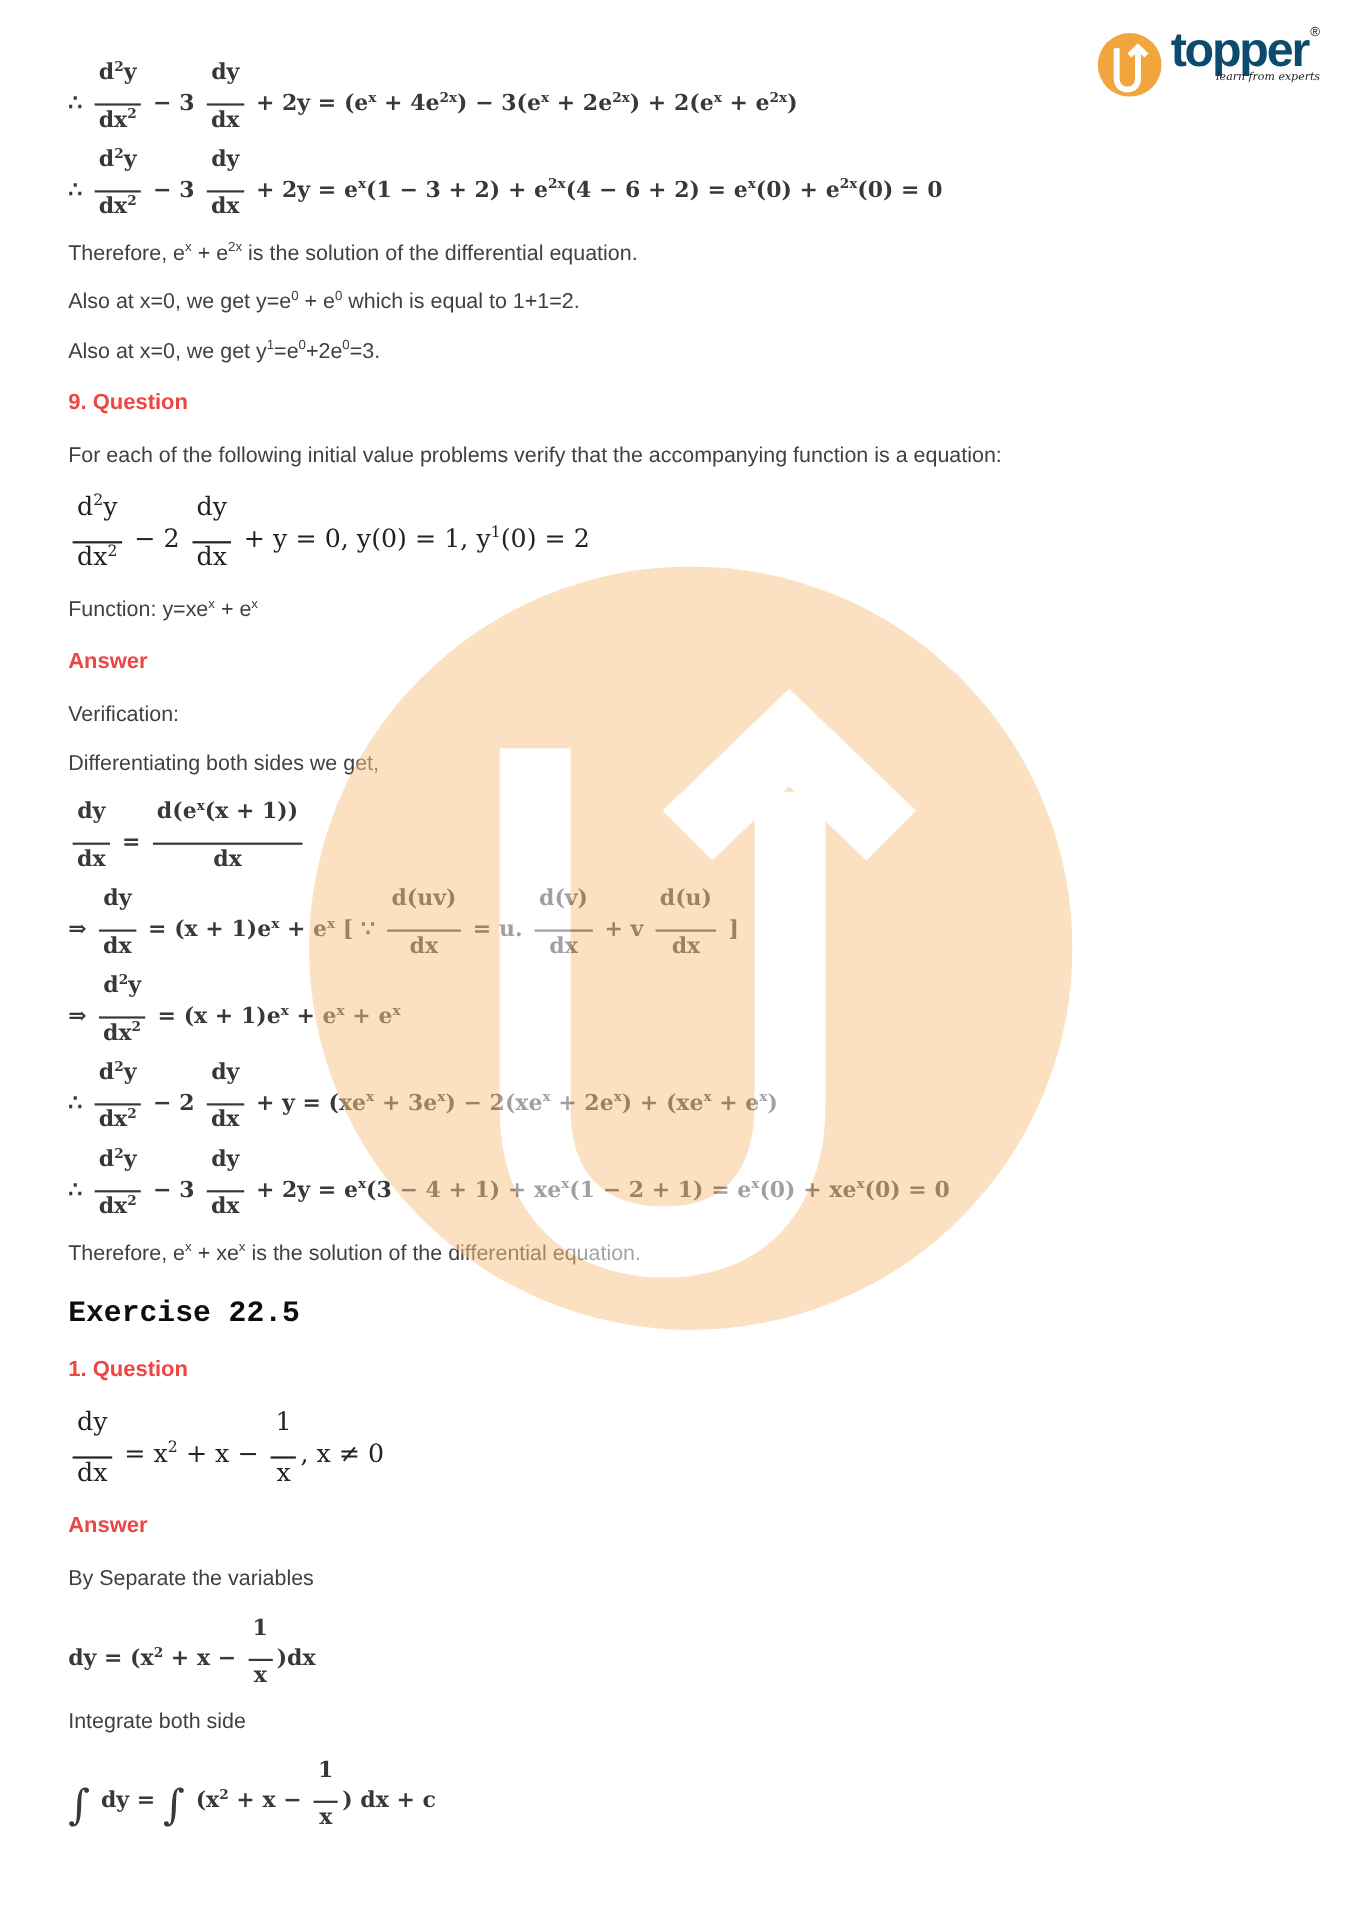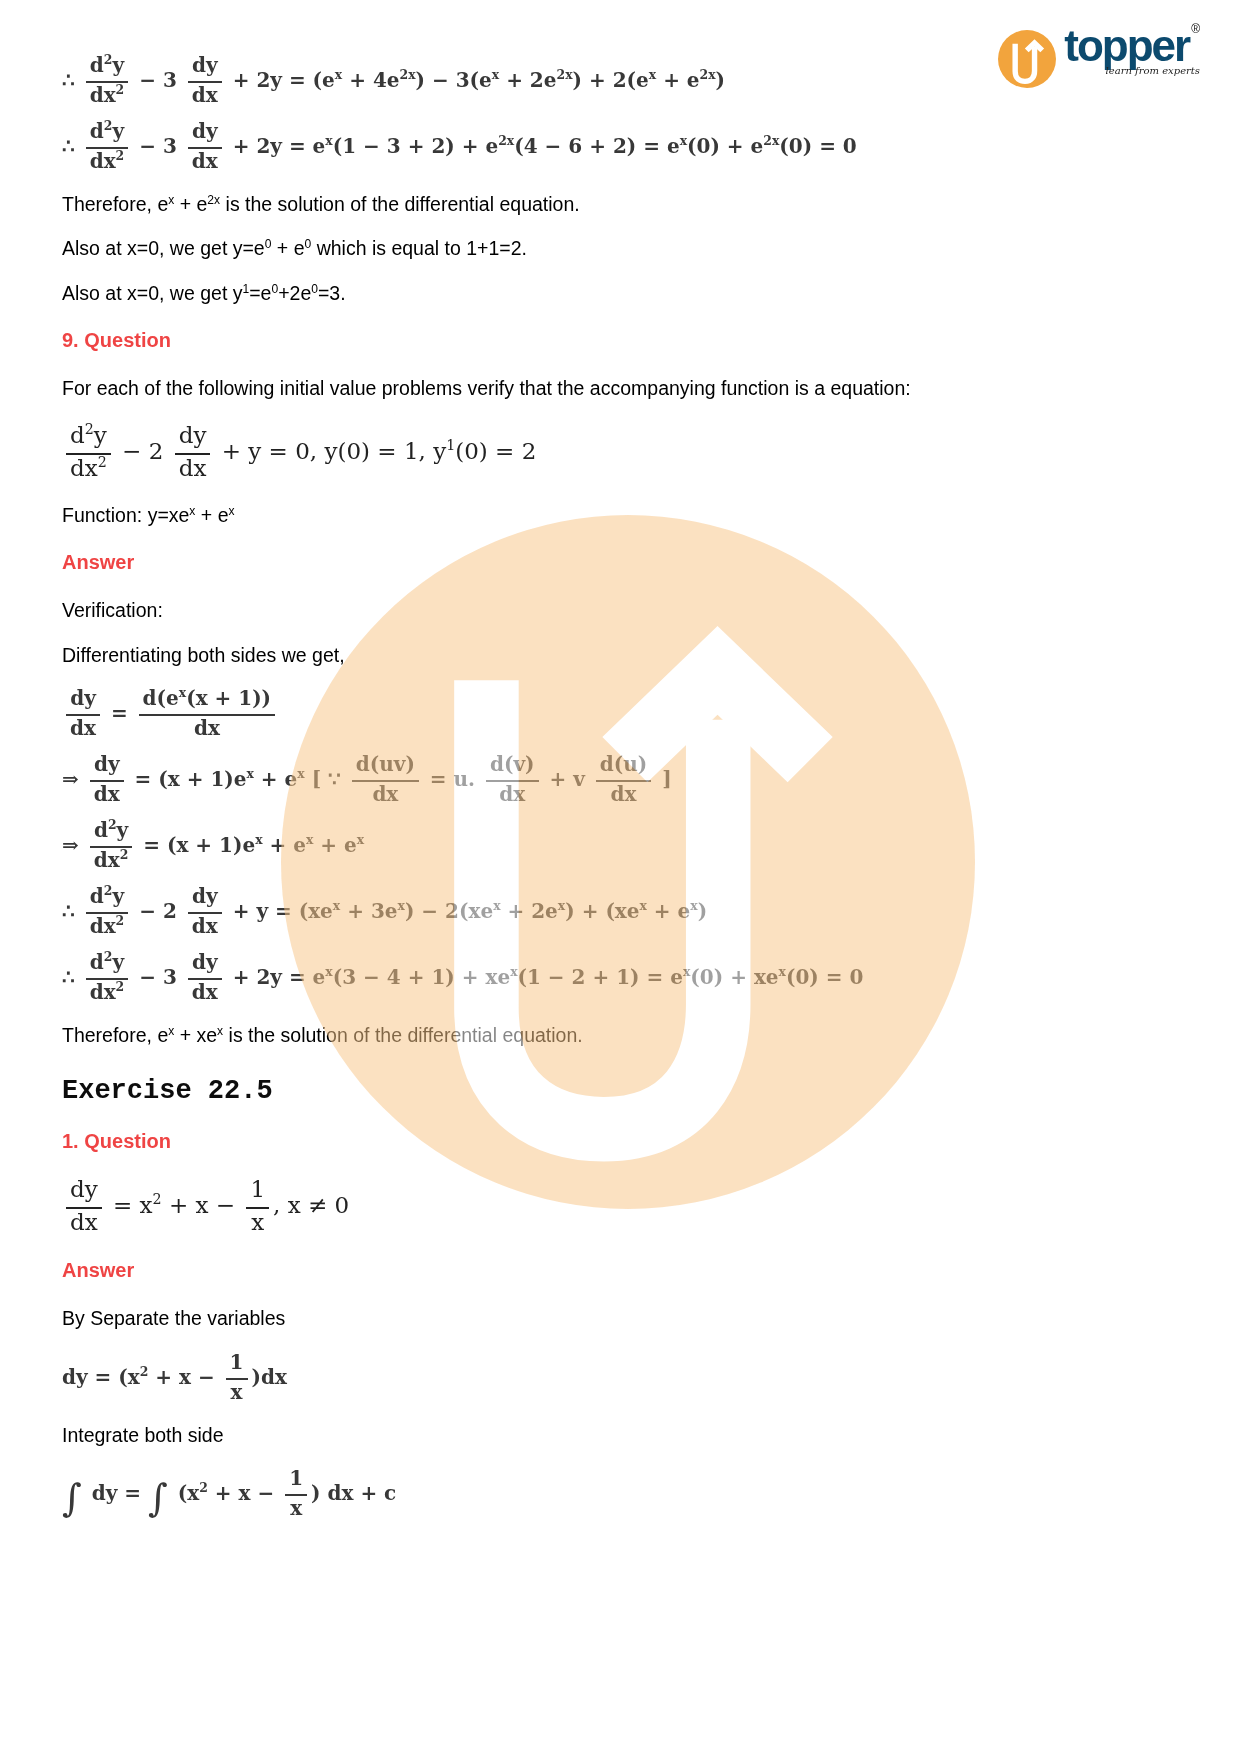--- a/index.html
+++ b/index.html
@@ -38,21 +38,21 @@
     opacity:0.52; z-index:5; pointer-events:none;
   }
   
   .content{
     position:absolute; left:0; top:0; width:1164px;
     padding:40px 64px 0 62px; box-sizing:border-box;
     z-index:1;
   }
   .blk{ }
   .p{
-    font-size:19.5px; line-height:1.25; margin:20px 0; color:#000000;
+    font-size:19.5px; line-height:1.25; margin:20px 0; color:#404040;
   }
   .h{
     font-size:20px; font-weight:bold; margin:24px 0; color:#ef4444;
   }
   .hx{
     font-size:27px; font-weight:bold; margin:28px 0 20px 0; color:#0d0d0d;font-family:Liberation Mono, monospace;
   }
   .mb{
     font-family:"DejaVu Serif", serif;
     font-weight:bold; font-size:20px; color:#383838;
@@ -61,21 +61,21 @@
   .ms{
     font-family:"DejaVu Serif", serif;
     font-weight:normal; font-size:23px; color:#222;
     margin:22px 0; line-height:1.2;
   }
   
   .frac{
     display:inline-block; vertical-align:-0.75em;
     text-align:center; margin:0 4px; line-height:1.1;
   }
-  .frac .num{ display:block; padding:0 4px 5px 4px; border-bottom:2px solid currentColor; }
+  .frac .num{ display:block; padding:0 4px 18px 4px; border-bottom:2px solid currentColor; }
   .frac .den{ display:block; padding:1px 4px 0 4px; }
   .sp{ font-size:0.62em; vertical-align:0.62em; line-height:0; }
   .big-int{ font-size:1.9em; vertical-align:-0.3em; line-height:0; padding-right:3px; font-weight:normal; }
 </style>
 </head>
 <body>
 
 <div class="header">
   <svg class="logo-mark" viewBox="0 0 100 100" aria-hidden="true">
     <circle cx="50" cy="50" r="50" fill="#F2A43D"></circle>

